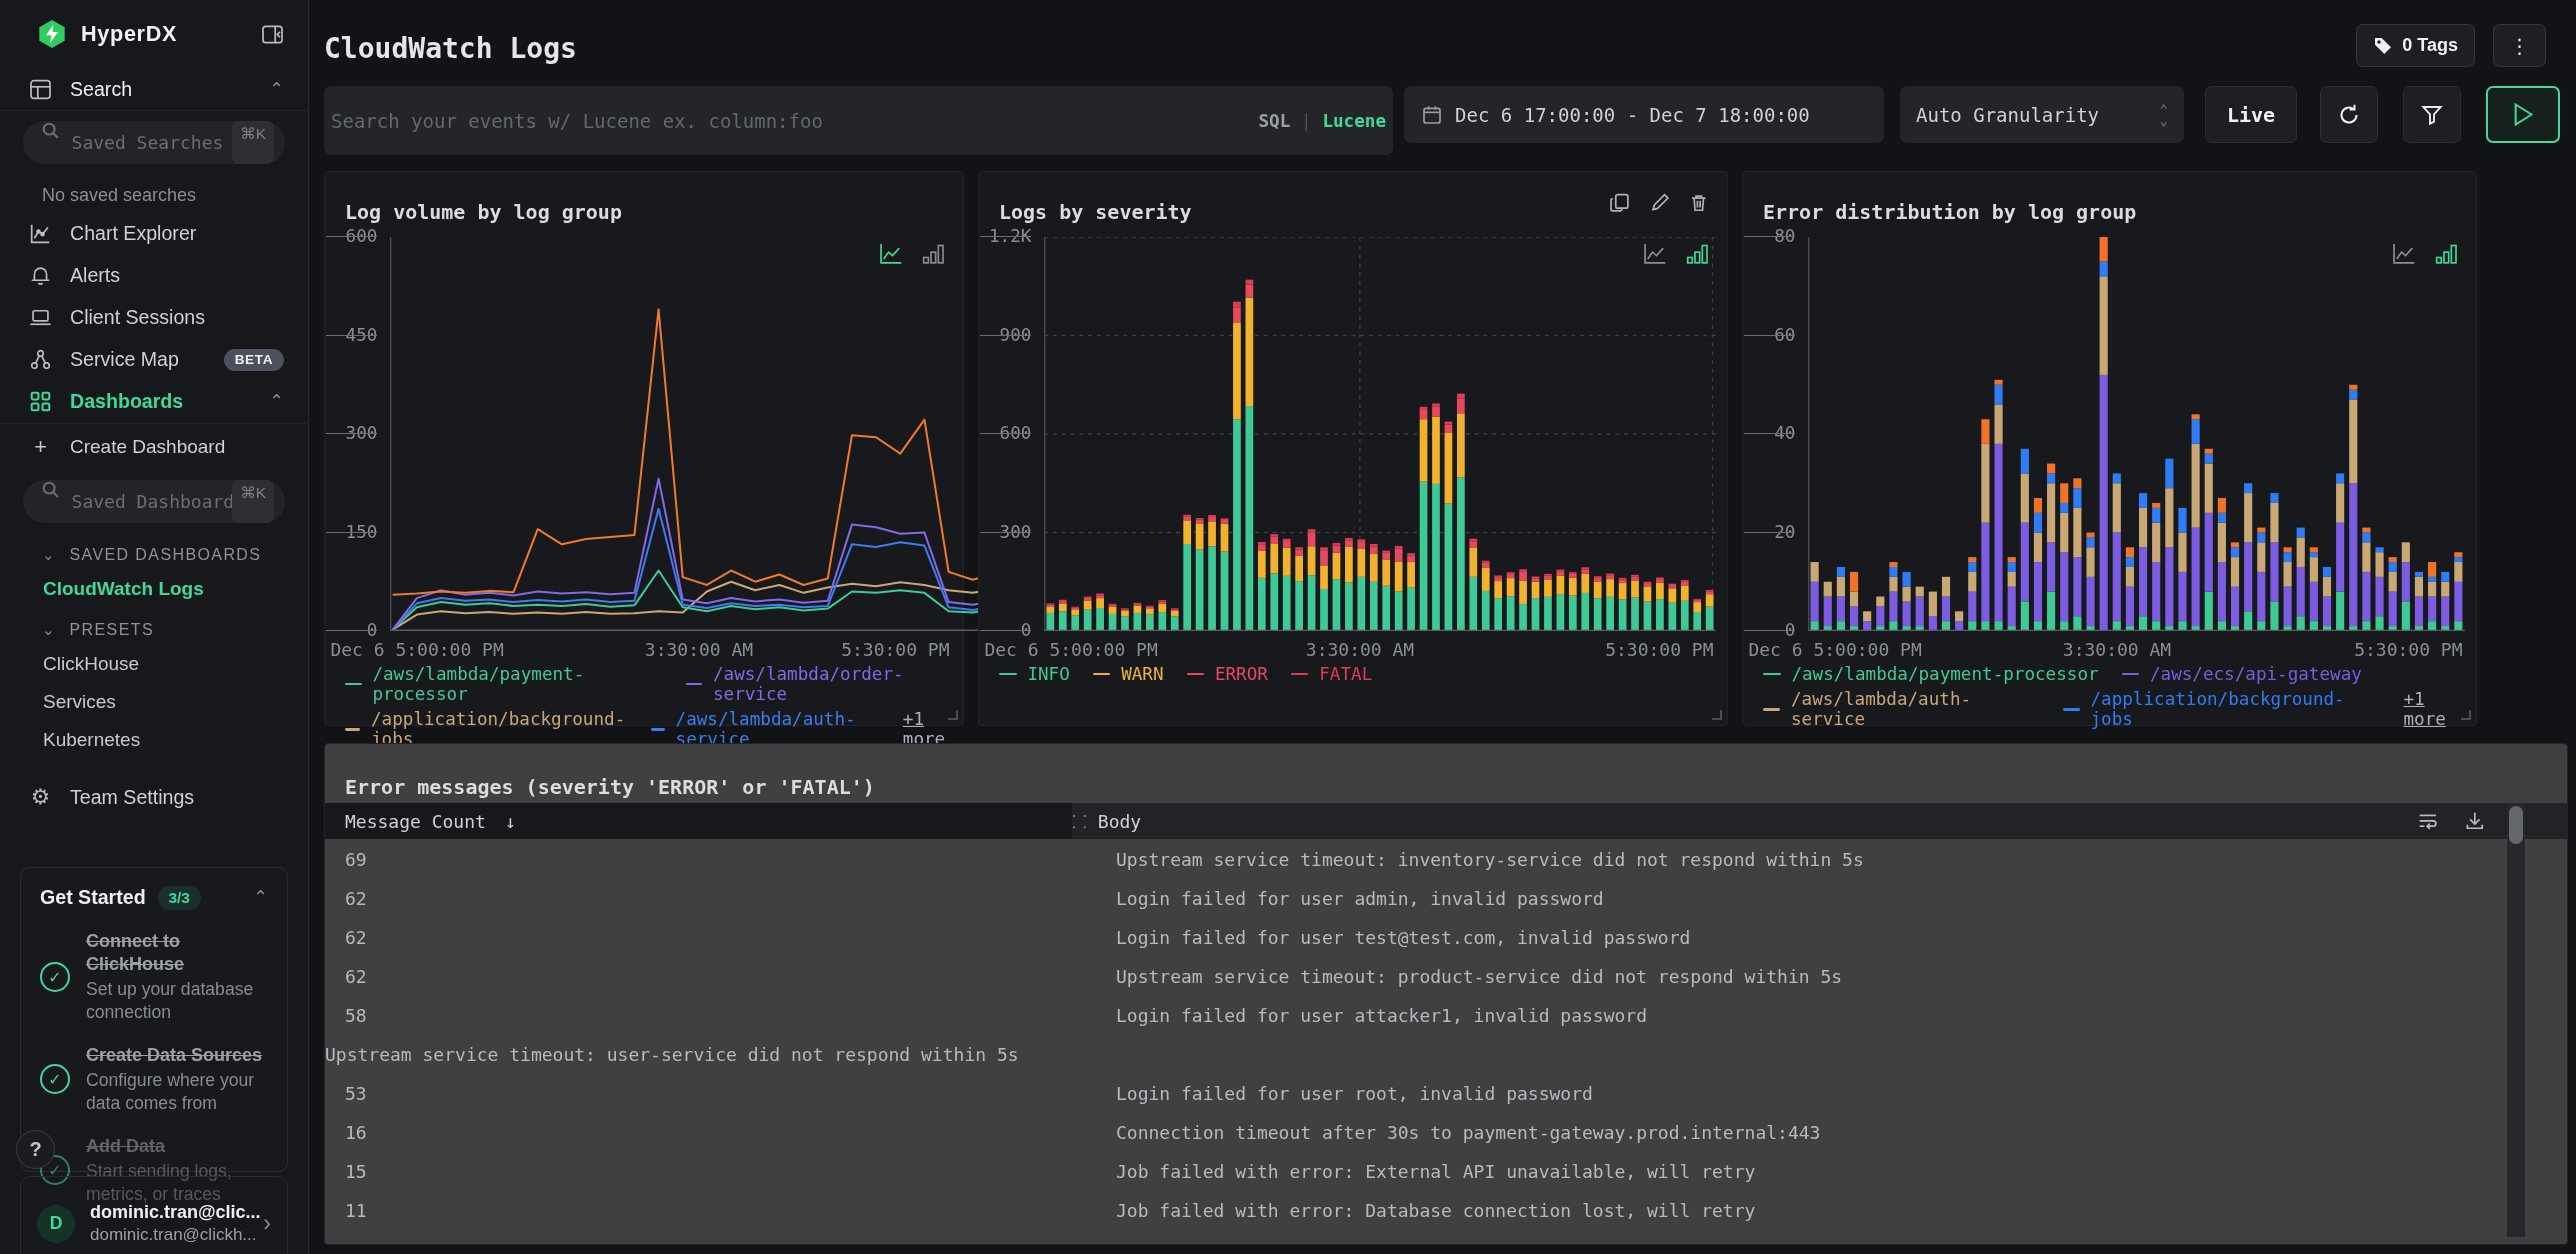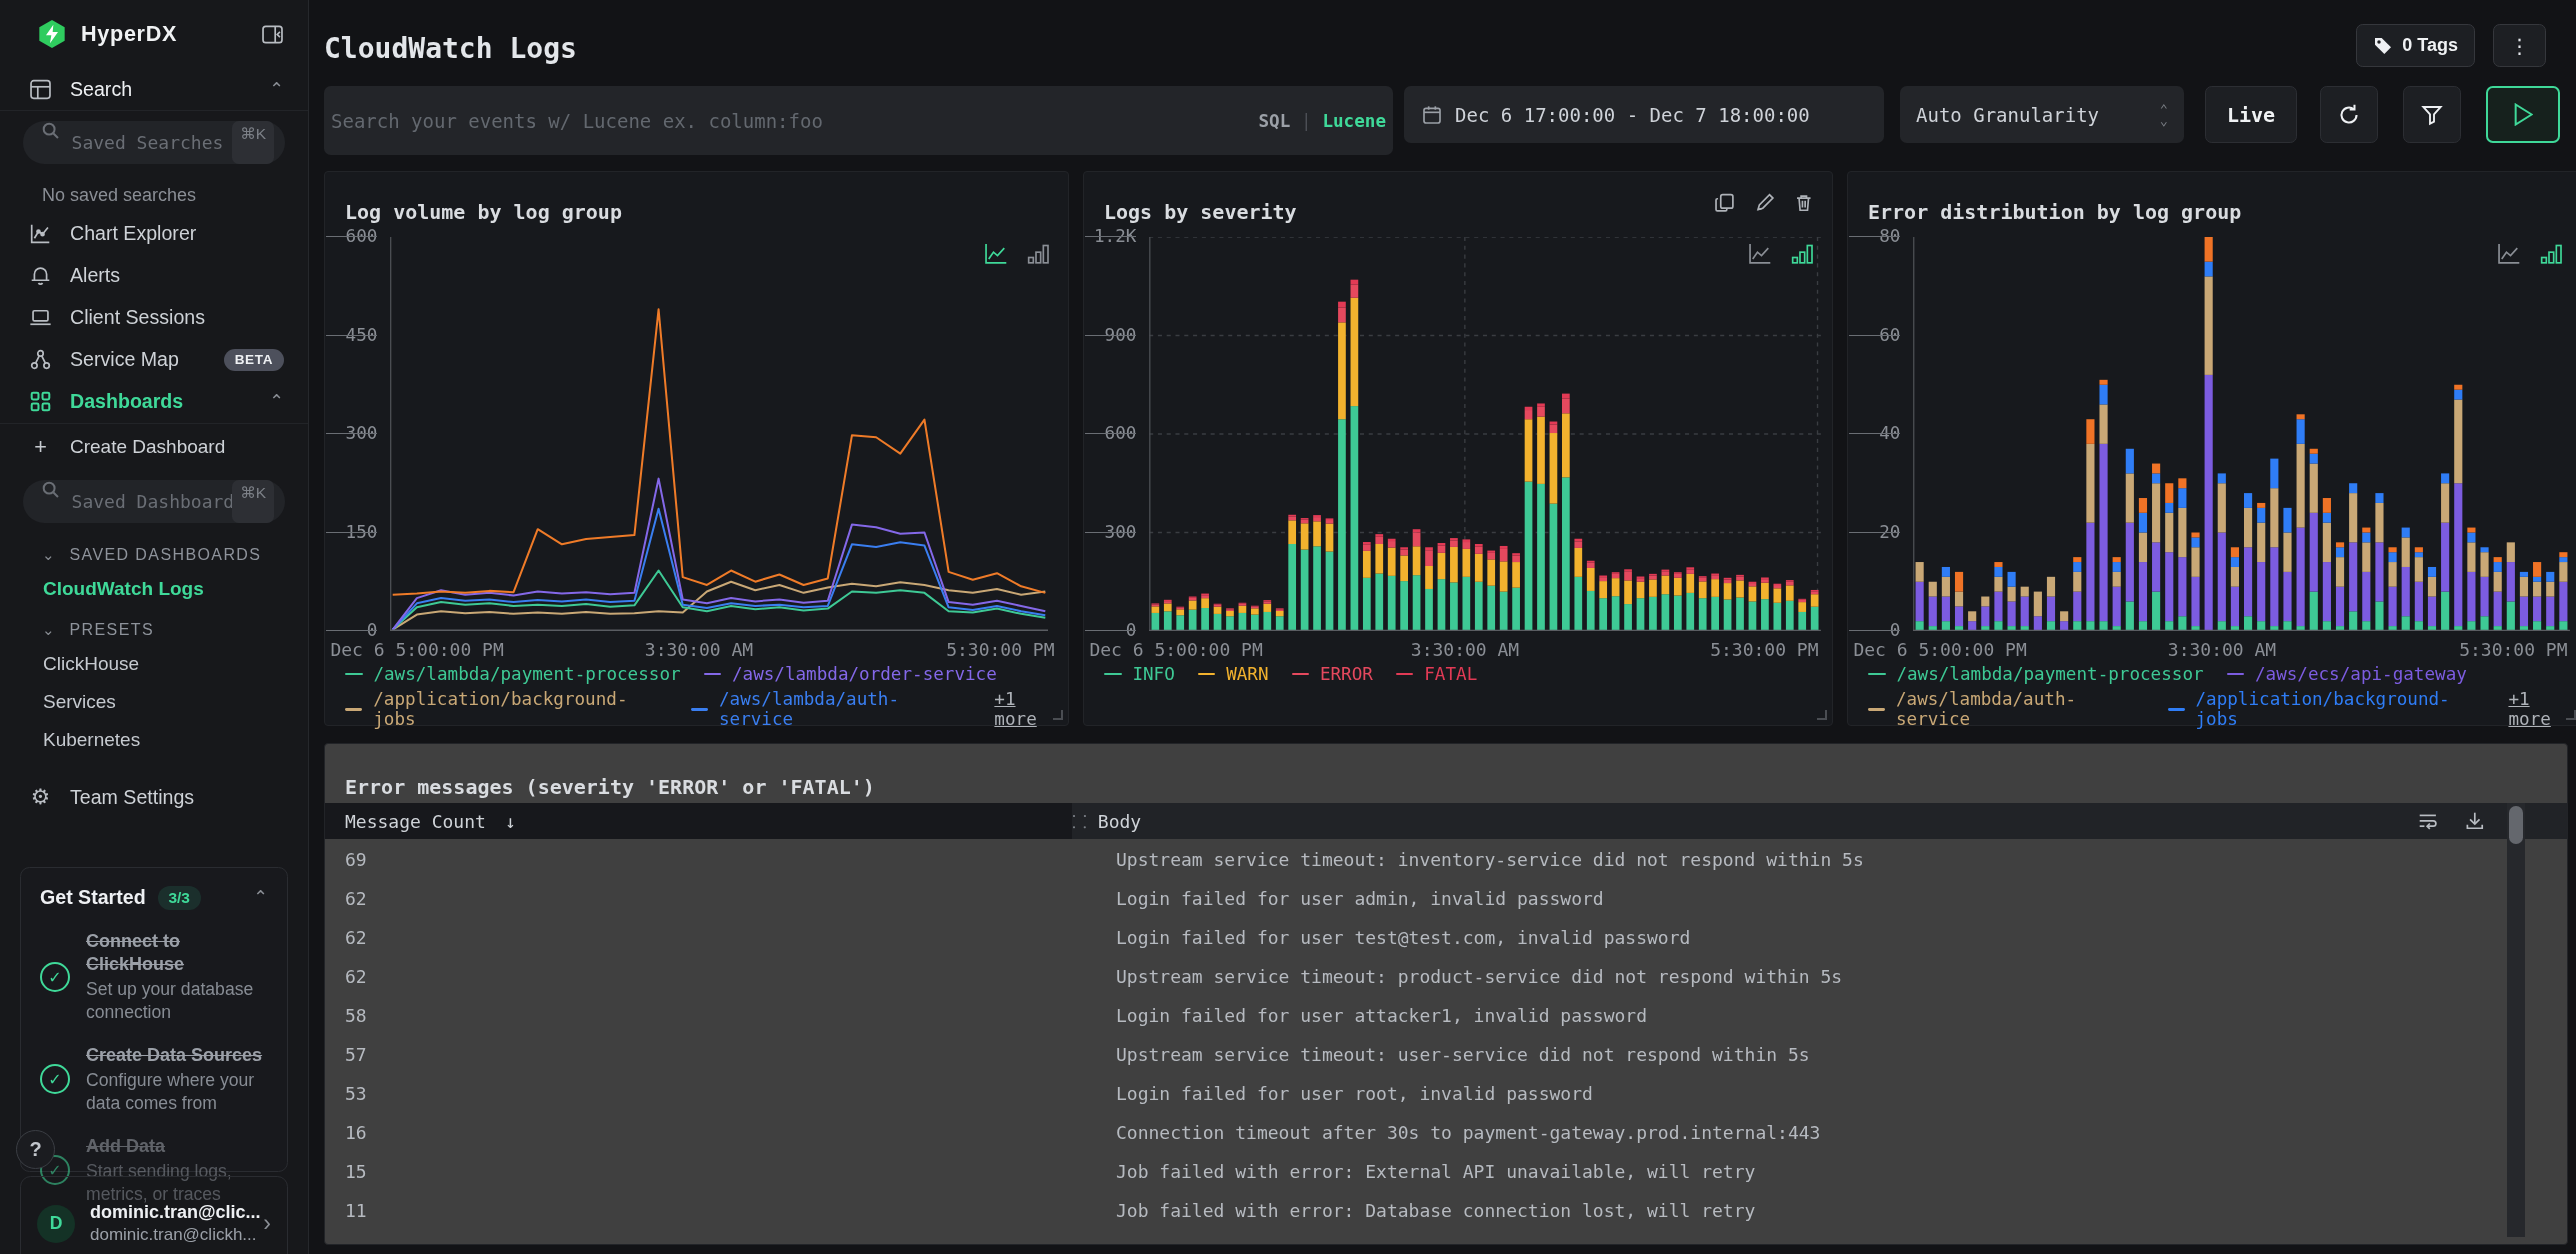--- a/index.html
+++ b/index.html
@@ -84,21 +84,21 @@
   .btn { background:#1d1f23; border:1.4px solid #2c2e33; border-radius:6.8px; color:#f0f2f4;
     display:flex; align-items:center; justify-content:center; position:absolute; top:86px; height:57px;}
   .live-btn { left:1896px; width:92px; font-weight:bold; font-size:20px; }
   .refresh-btn { left:2011px; width:58px; color:#dfe2e6; }
   .filter-btn { left:2094px; width:58px; }
   .play-btn { left:2177px; width:74px; border:2px solid #3fd999; background:#16211d; }
 
   
   .panels { position:absolute; left:15px; top:171px; display:flex; gap:14px; }
   .panel { position:relative; background:#17191d; border:0.7px solid #222428; border-radius:4px; height:555px; }
-  .panel.p1{ width:745px;} .panel.p2{ width:750px;} .panel.p3{ width:735px;}
+  .panel.p1{ width:640px;} .panel.p2{ width:750px;} .panel.p3{ width:735px;}
   .panel-title { position:absolute; left:20px; top:28px; font-size:20px; color:#d9dce0; }
   .panel-actions { position:absolute; right:17.6px; top:20px; display:flex; gap:17.6px; color:#aeb2b8;}
   .chart-toggles { position:absolute; right:17.6px; top:68px; display:flex; gap:17.6px; align-items:flex-end;}
   .plot { position:absolute; left:65px; right:12px; top:65px; bottom:95px; }
   .ylabels span { position:absolute; color:#8a8e95; font-size:17.6px; text-align:right; width:51px; left:1.4px;
     font-family:"DejaVu Sans Mono","Liberation Mono",monospace;}
   .ytick { position:absolute; width:6.8px; height:1.4px; background:#6a6e74; left:58px;}
   .xlabels span { position:absolute; color:#8a8e95; font-size:18px;
     font-family:"DejaVu Sans Mono","Liberation Mono",monospace; white-space:nowrap;}
   .legend { position:absolute; left:20px; top:492px; display:flex; flex-direction:column; gap:5.4px;}
@@ -1070,21 +1070,20 @@
           </div>
           <div class="trow">
             <div class="td-count">62</div>
             <div>Upstream service timeout: product-service did not respond within 5s</div>
           </div>
           <div class="trow">
             <div class="td-count">58</div>
             <div>Login failed for user attacker1, invalid password</div>
           </div>
           <div class="trow">
-            <div class="td-count">57</div>
             <div>Upstream service timeout: user-service did not respond within 5s</div>
           </div>
           <div class="trow">
             <div class="td-count">53</div>
             <div>Login failed for user root, invalid password</div>
           </div>
           <div class="trow">
             <div class="td-count">16</div>
             <div>Connection timeout after 30s to payment-gateway.prod.internal:443</div>
           </div>

